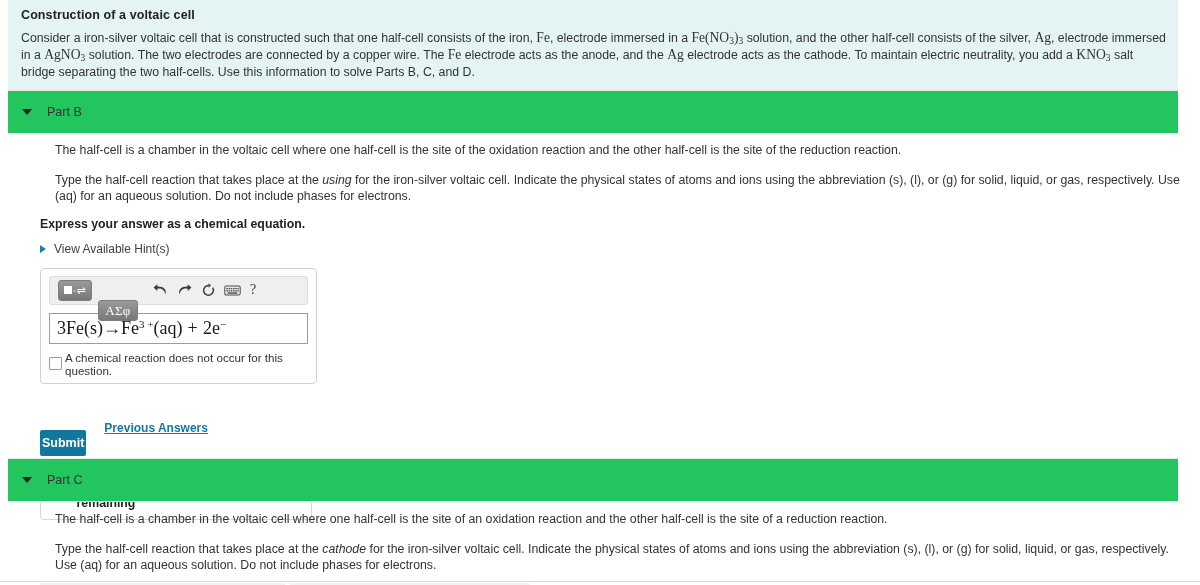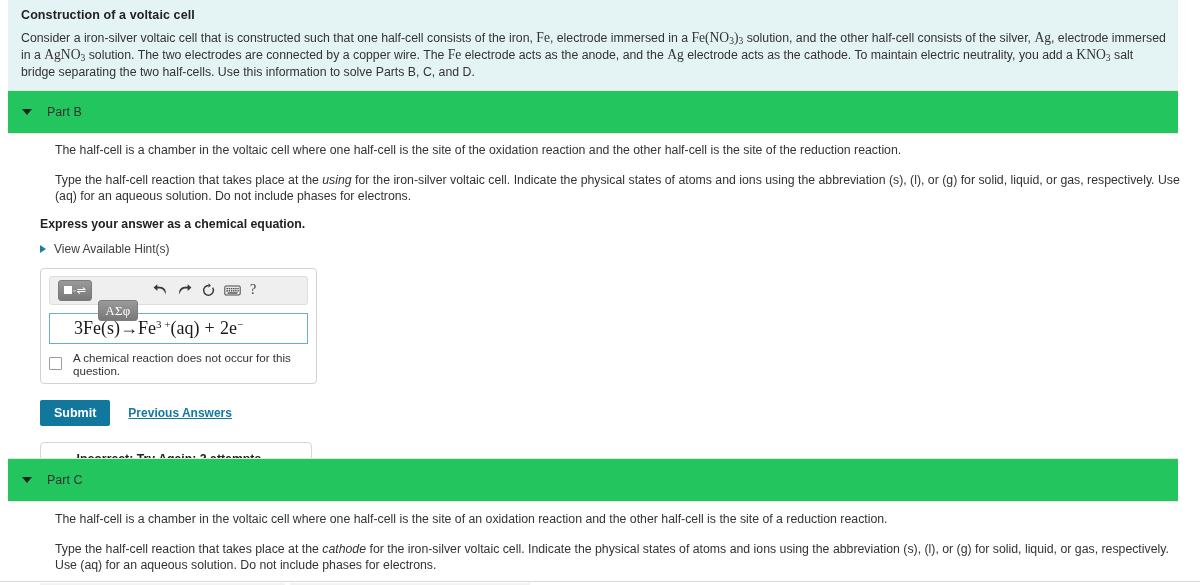--- a/index.html
+++ b/index.html
@@ -192,39 +192,38 @@
     font-family: "Liberation Serif", serif;
   }
 
   .answer-input {
     margin-top: 8px;
     border: 1px solid #6aaec2;
     background: #ffffff;
     height: 31px;
     display: flex;
     align-items: center;
-    padding: 0 24px;
+    padding: 0 7px;
     box-sizing: border-box;
     cursor: text;
   }
   .eqn {
     font-family: "Liberation Serif", serif;
     font-size: 18px;
     color: #1a1a1a;
     white-space: nowrap;
     line-height: 1;
   }
   .eqn sup { font-size: 11px; vertical-align: 0.52em; }
   .eqn .sp { letter-spacing: 0.5px; }
 
   .chk-row {
     display: flex;
     align-items: center;
     margin-top: 7px;
-    gap: 8px;
   }
   .chk {
     width: 11px;
     height: 11px;
     border: 1px solid #9b9b9b;
     background: #ffffff;
     border-radius: 1px;
     margin-right: 3px;
     cursor: pointer;
     flex: none;
@@ -241,23 +240,24 @@
     align-items: center;
     margin-top: 16px;
   }
   .submit-btn {
     background: #12779c;
     color: #ffffff;
     font-size: 12.5px;
     font-weight: bold;
     border: none;
     border-radius: 2px;
-    padding: 6px 14px;
+    padding: 6px 2px;
     cursor: pointer;
     font-family: "Liberation Sans", sans-serif;
+    margin-top: 30px;
   }
   .prev-link {
     margin-left: 18px;
     color: #15799e;
     font-size: 12px;
     font-weight: bold;
     text-decoration: underline;
     cursor: pointer;
   }
 

